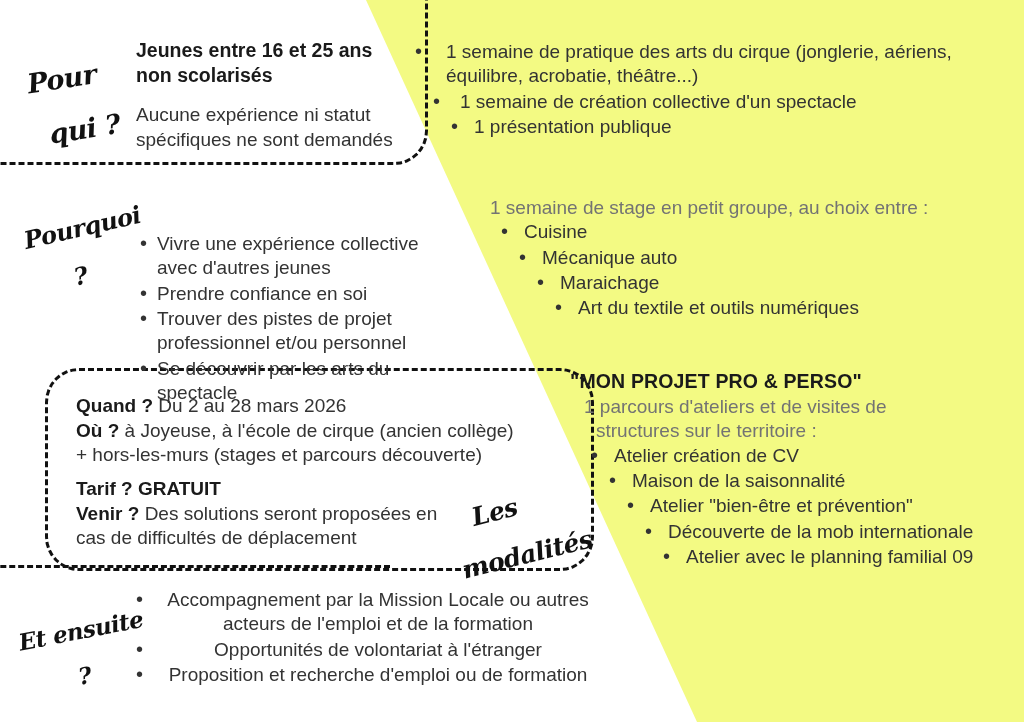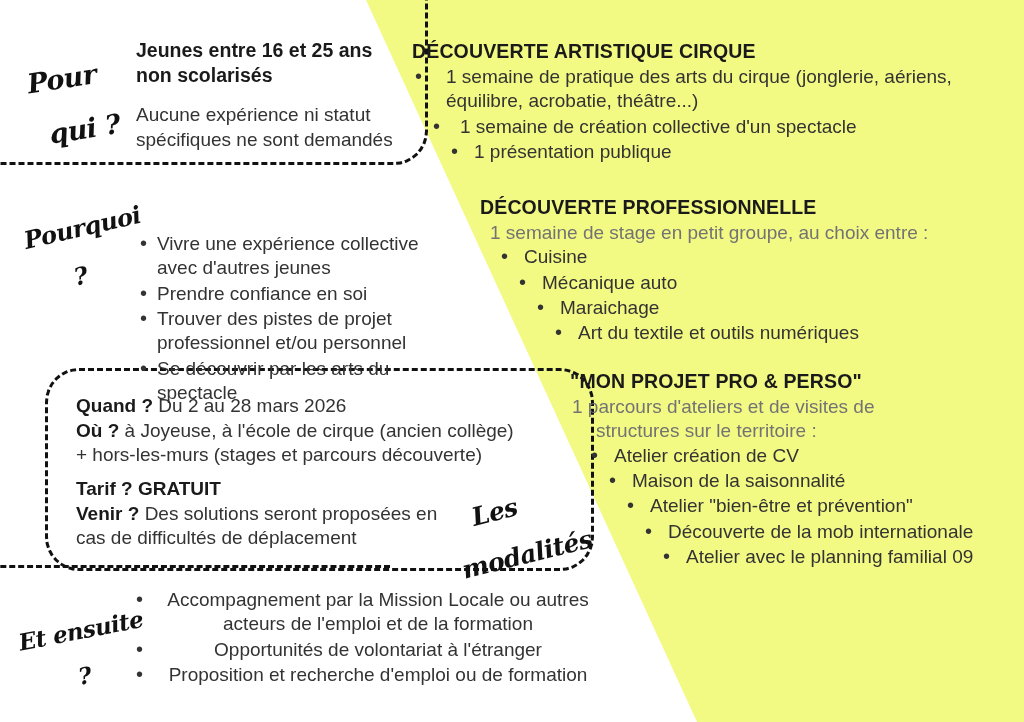--- a/index.html
+++ b/index.html
@@ -221,42 +221,40 @@
 
   <div class="abs" id="block-et-ensuite">
     <ul class="bullets">
       <li>Accompagnement par la Mission Locale ou autres acteurs de l'emploi et de la formation</li>
       <li>Opportunités de volontariat à l'étranger</li>
       <li>Proposition et recherche d'emploi ou de formation</li>
     </ul>
   </div>
 
   <div class="abs" id="block-artistique">
-    <h3 class="sec-title">DÉCOUVERTE ARTISTIQUE CIRQUE</h3>
     <ul class="bullets stair">
       <li class="ind-0" style="padding-left:34px">1 semaine de pratique des arts du cirque (jonglerie, aériens, équilibre, acrobatie, théâtre...)</li>
       <li class="ind-1" style="padding-left:30px">1 semaine de création collective d'un spectacle</li>
       <li class="ind-2" style="padding-left:26px">1 présentation publique</li>
     </ul>
   </div>
 
   <div class="abs" id="block-professionnel">
-    <h3 class="sec-title">DÉCOUVERTE PROFESSIONNELLE</h3>
     <p class="lead right-lead" style="margin-left:10px">1 semaine de stage en petit groupe, au choix entre :</p>
     <ul class="bullets stair">
       <li class="ind-1" style="padding-left:26px">Cuisine</li>
       <li class="ind-2" style="padding-left:26px">Mécanique auto</li>
       <li class="ind-3" style="padding-left:26px">Maraichage</li>
       <li class="ind-4" style="padding-left:26px">Art du textile et outils numériques</li>
     </ul>
   </div>
 
   <div class="abs" id="block-projet">
     <h3 class="sec-title">"MON PROJET PRO &amp; PERSO"</h3>
-    <p class="lead right-lead" style="margin-left:2px">1 parcours d'ateliers et de visites de</p>
+    <p class="lead right-lead" style="margin-left:14px">1 parcours d'ateliers et de visites de</p>
     <p class="lead right-lead" style="margin-left:26px">structures sur le territoire :</p>
     <ul class="bullets stair">
       <li class="ind-1" style="padding-left:26px">Atelier création de CV</li>
       <li class="ind-2" style="padding-left:26px">Maison de la saisonnalité</li>
       <li class="ind-3" style="padding-left:26px">Atelier "bien-être et prévention"</li>
       <li class="ind-4" style="padding-left:26px">Découverte de la mob internationale</li>
       <li style="margin-left:90px;padding-left:26px">Atelier avec le planning familial 09</li>
     </ul>
   </div>
 

